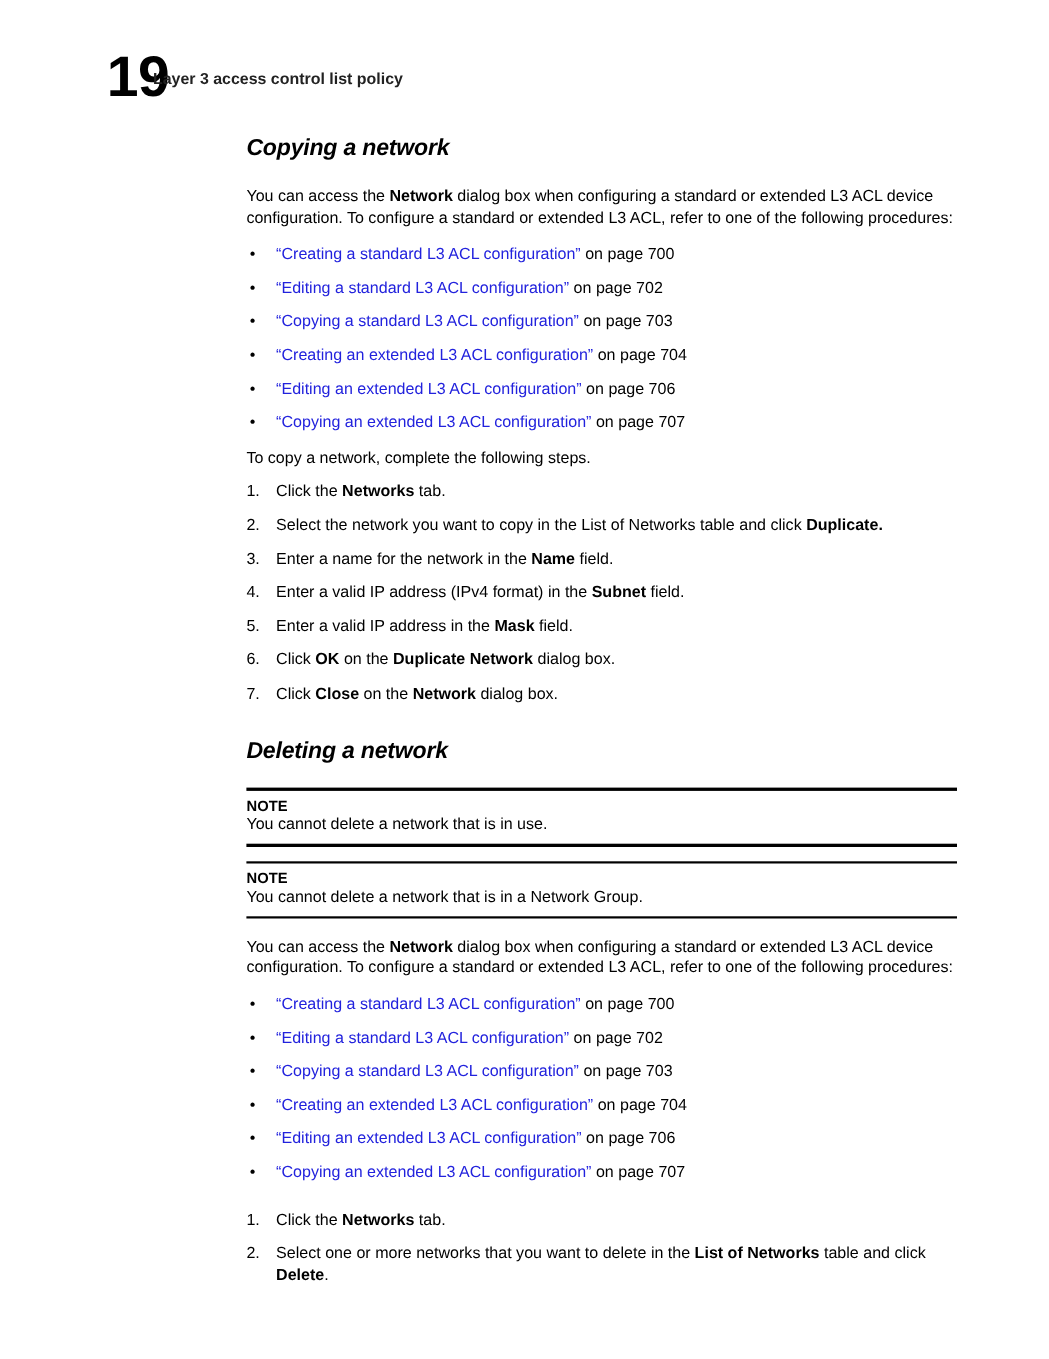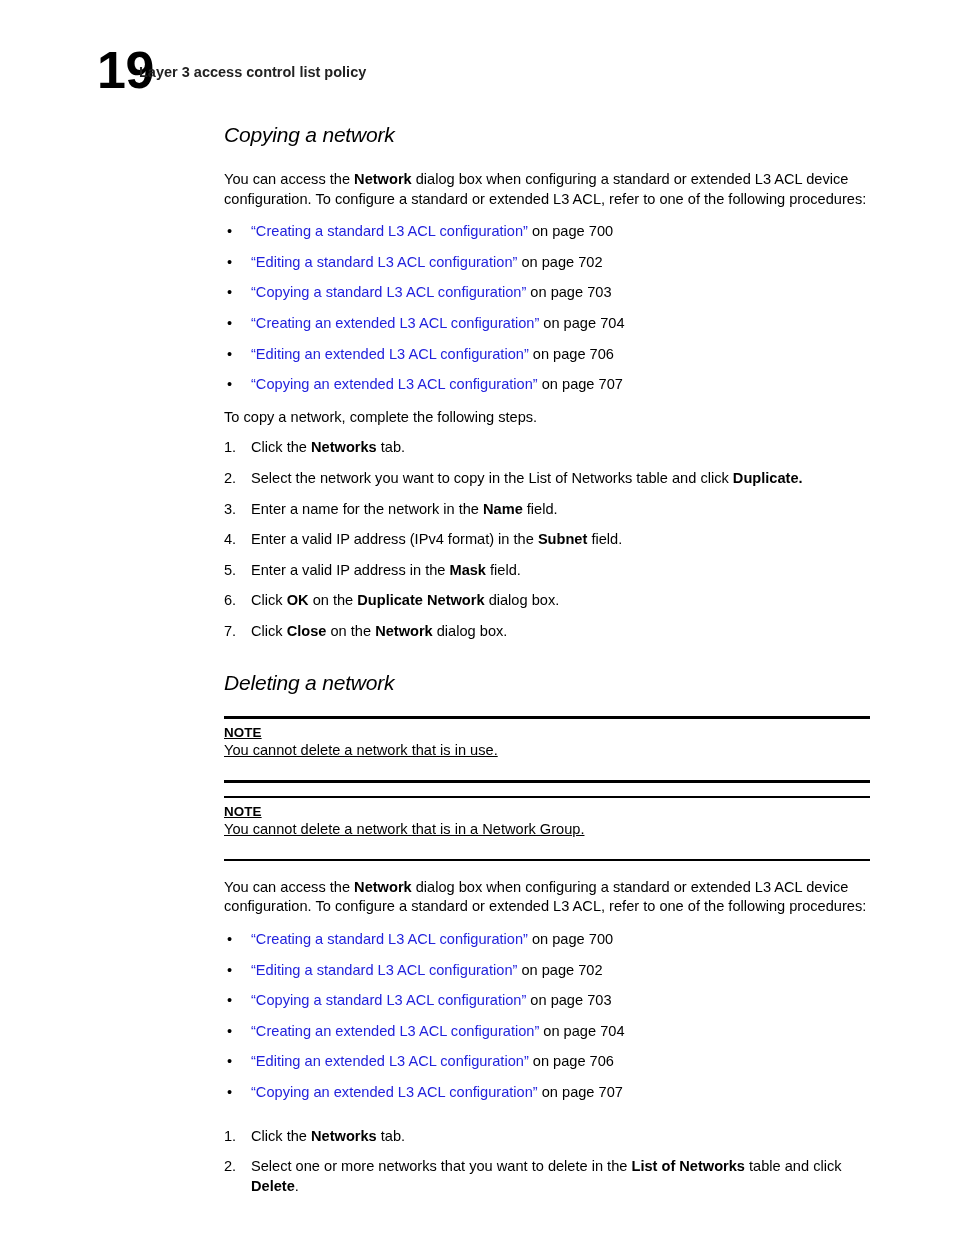--- a/index.html
+++ b/index.html
@@ -49,21 +49,21 @@
     position: absolute;
     left: 224px;
     top: 122px;
     width: 650px;
   }
 
   h2.section-head {
     margin: 0;
     font-size: 21px;
     line-height: 26px;
-    font-weight: normal;
+    font-weight: bold;
     font-style: italic;
     font-family: "Liberation Sans Narrow", "Liberation Sans", sans-serif;
     letter-spacing: -0.2px;
     color: #000;
   }
 
   .head-gap-1 { height: 22px; }
   .head-gap-2 { height: 20px; }
 
   p.para {
@@ -144,22 +144,21 @@
     background: #000;
     width: 646px;
   }
   .note .rule-thin {
     height: 1.6px;
     background: #000;
     width: 646px;
   }
   .note-body {
     padding-top: 5px;
-    padding-bottom: 20px;
-    text-decoration: underline;
+    padding-bottom: 7px;
   }
   .note-label {
     font-size: 13.4px;
     line-height: 17px;
     font-weight: bold;
     font-family: "Liberation Sans Narrow", "Liberation Sans", sans-serif;
     letter-spacing: 0.1px;
   }
   .note-text {
     font-size: 14.6px;

